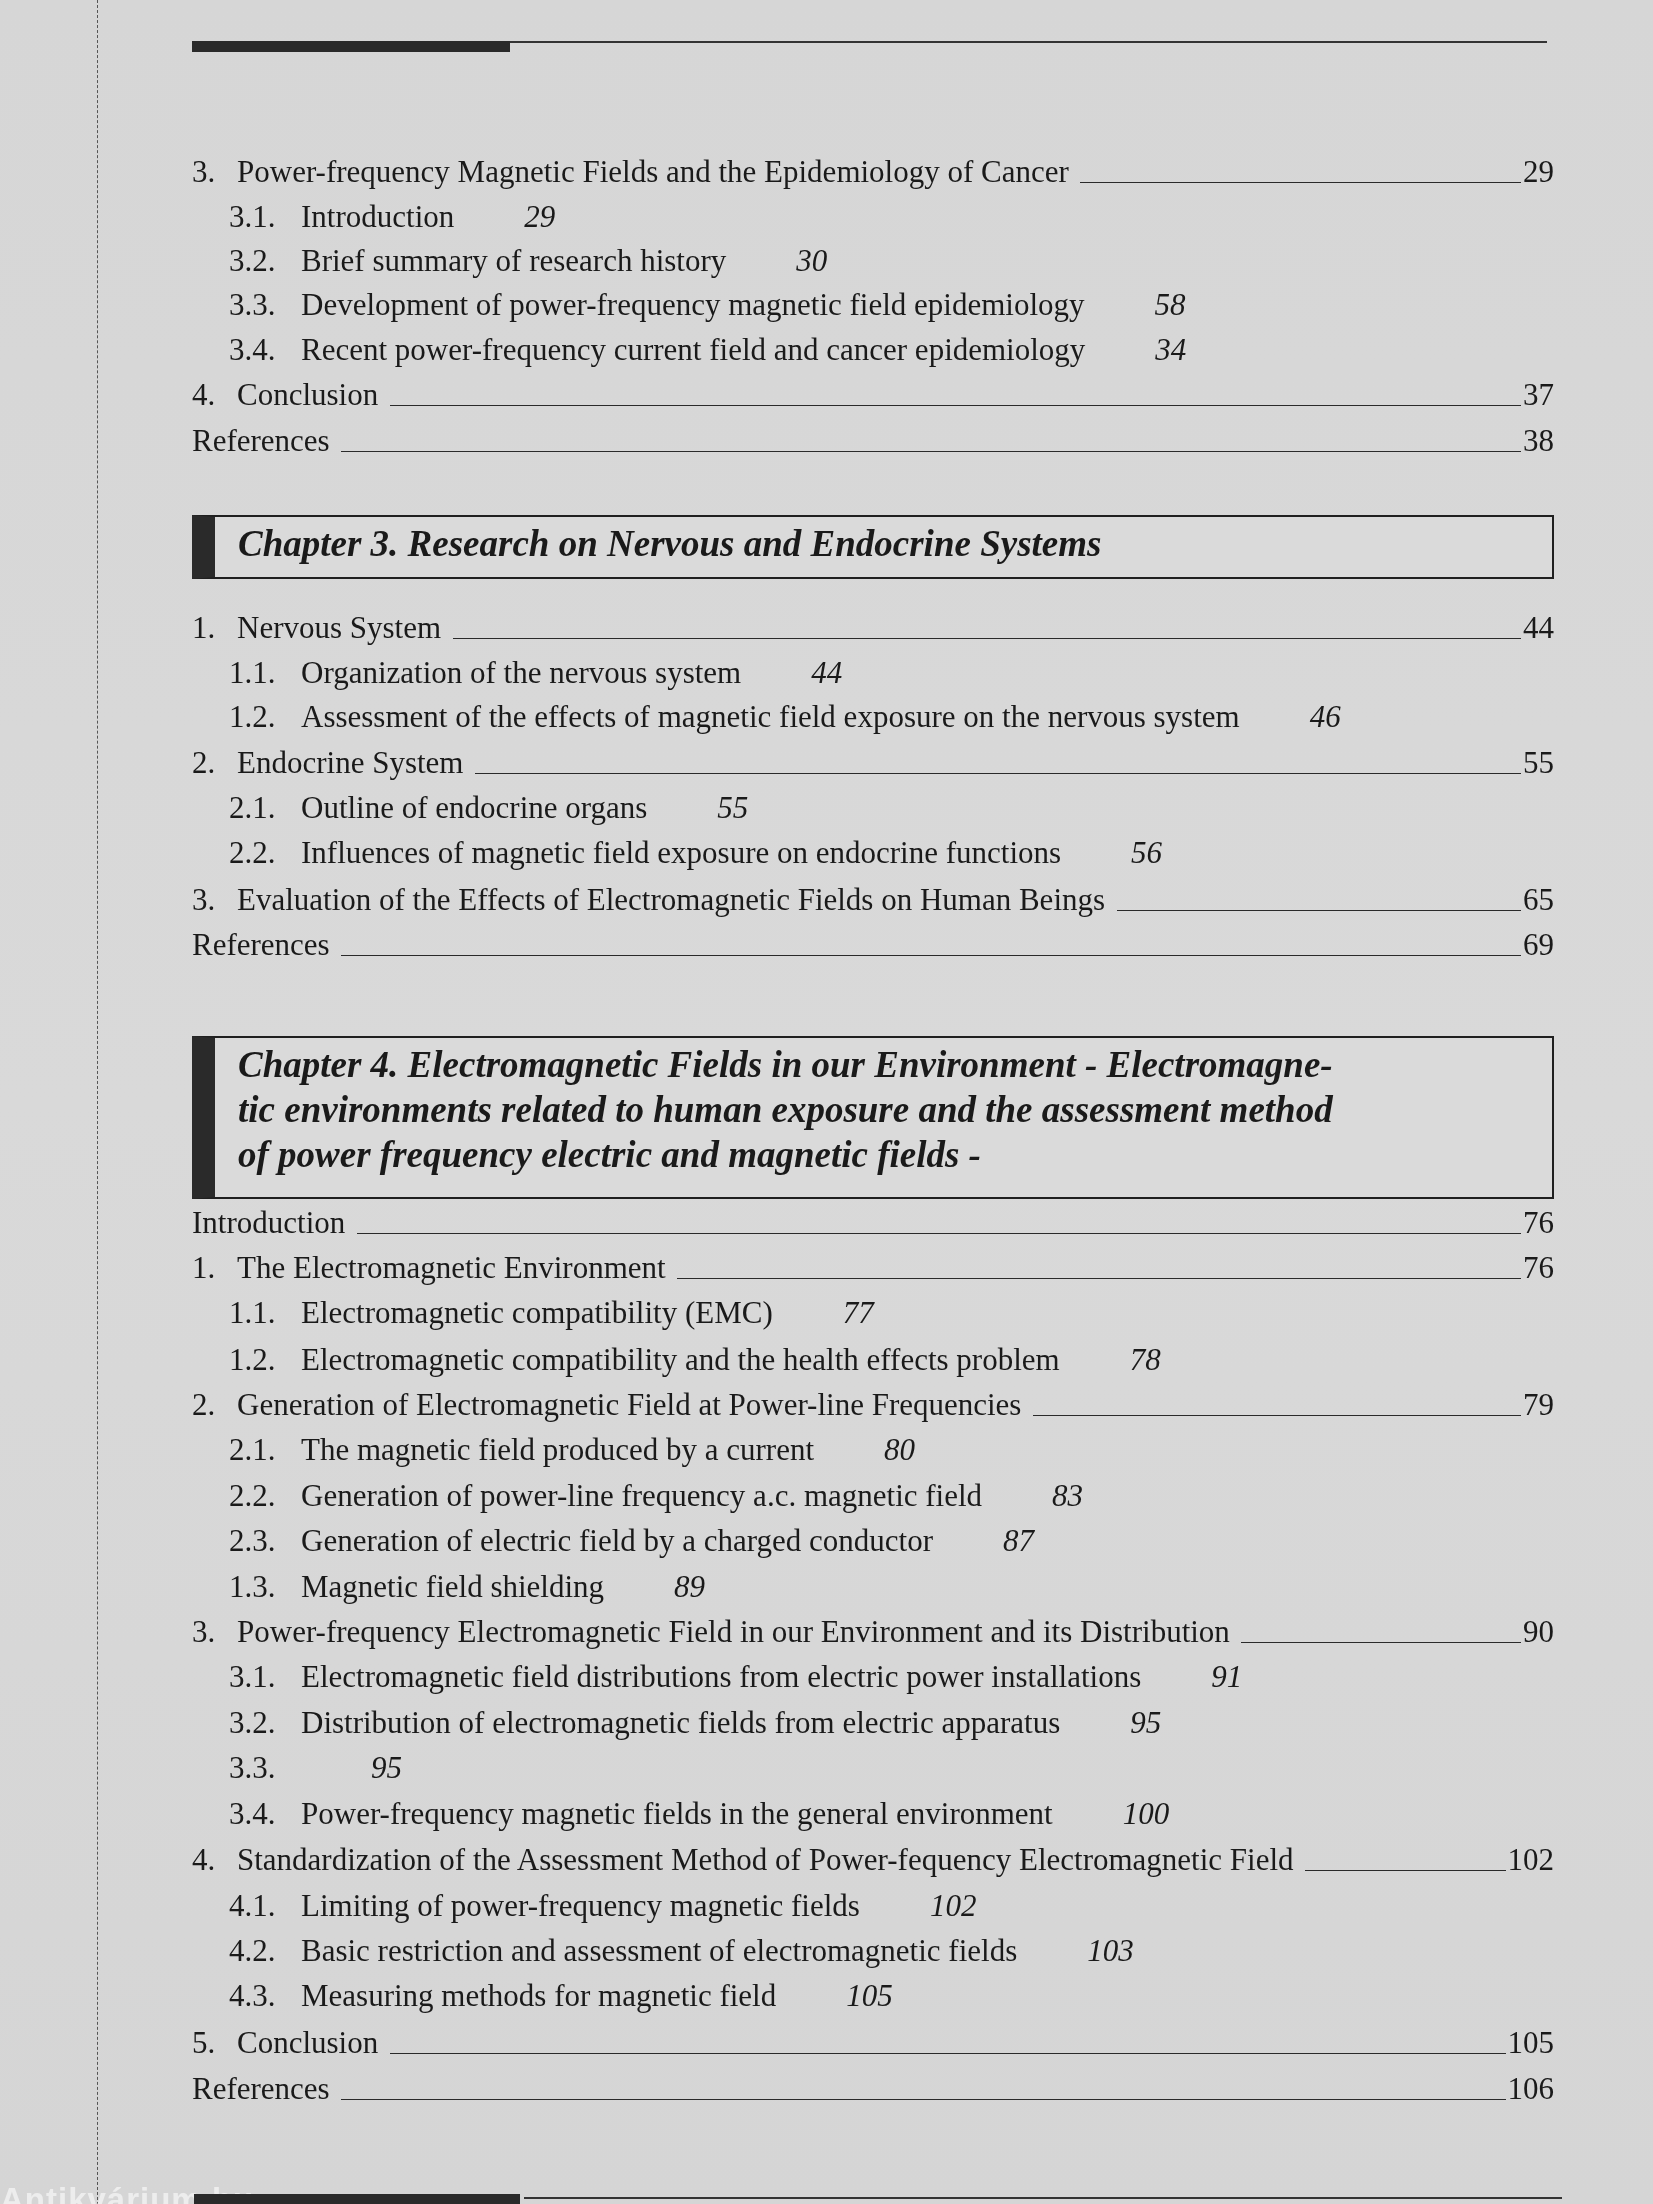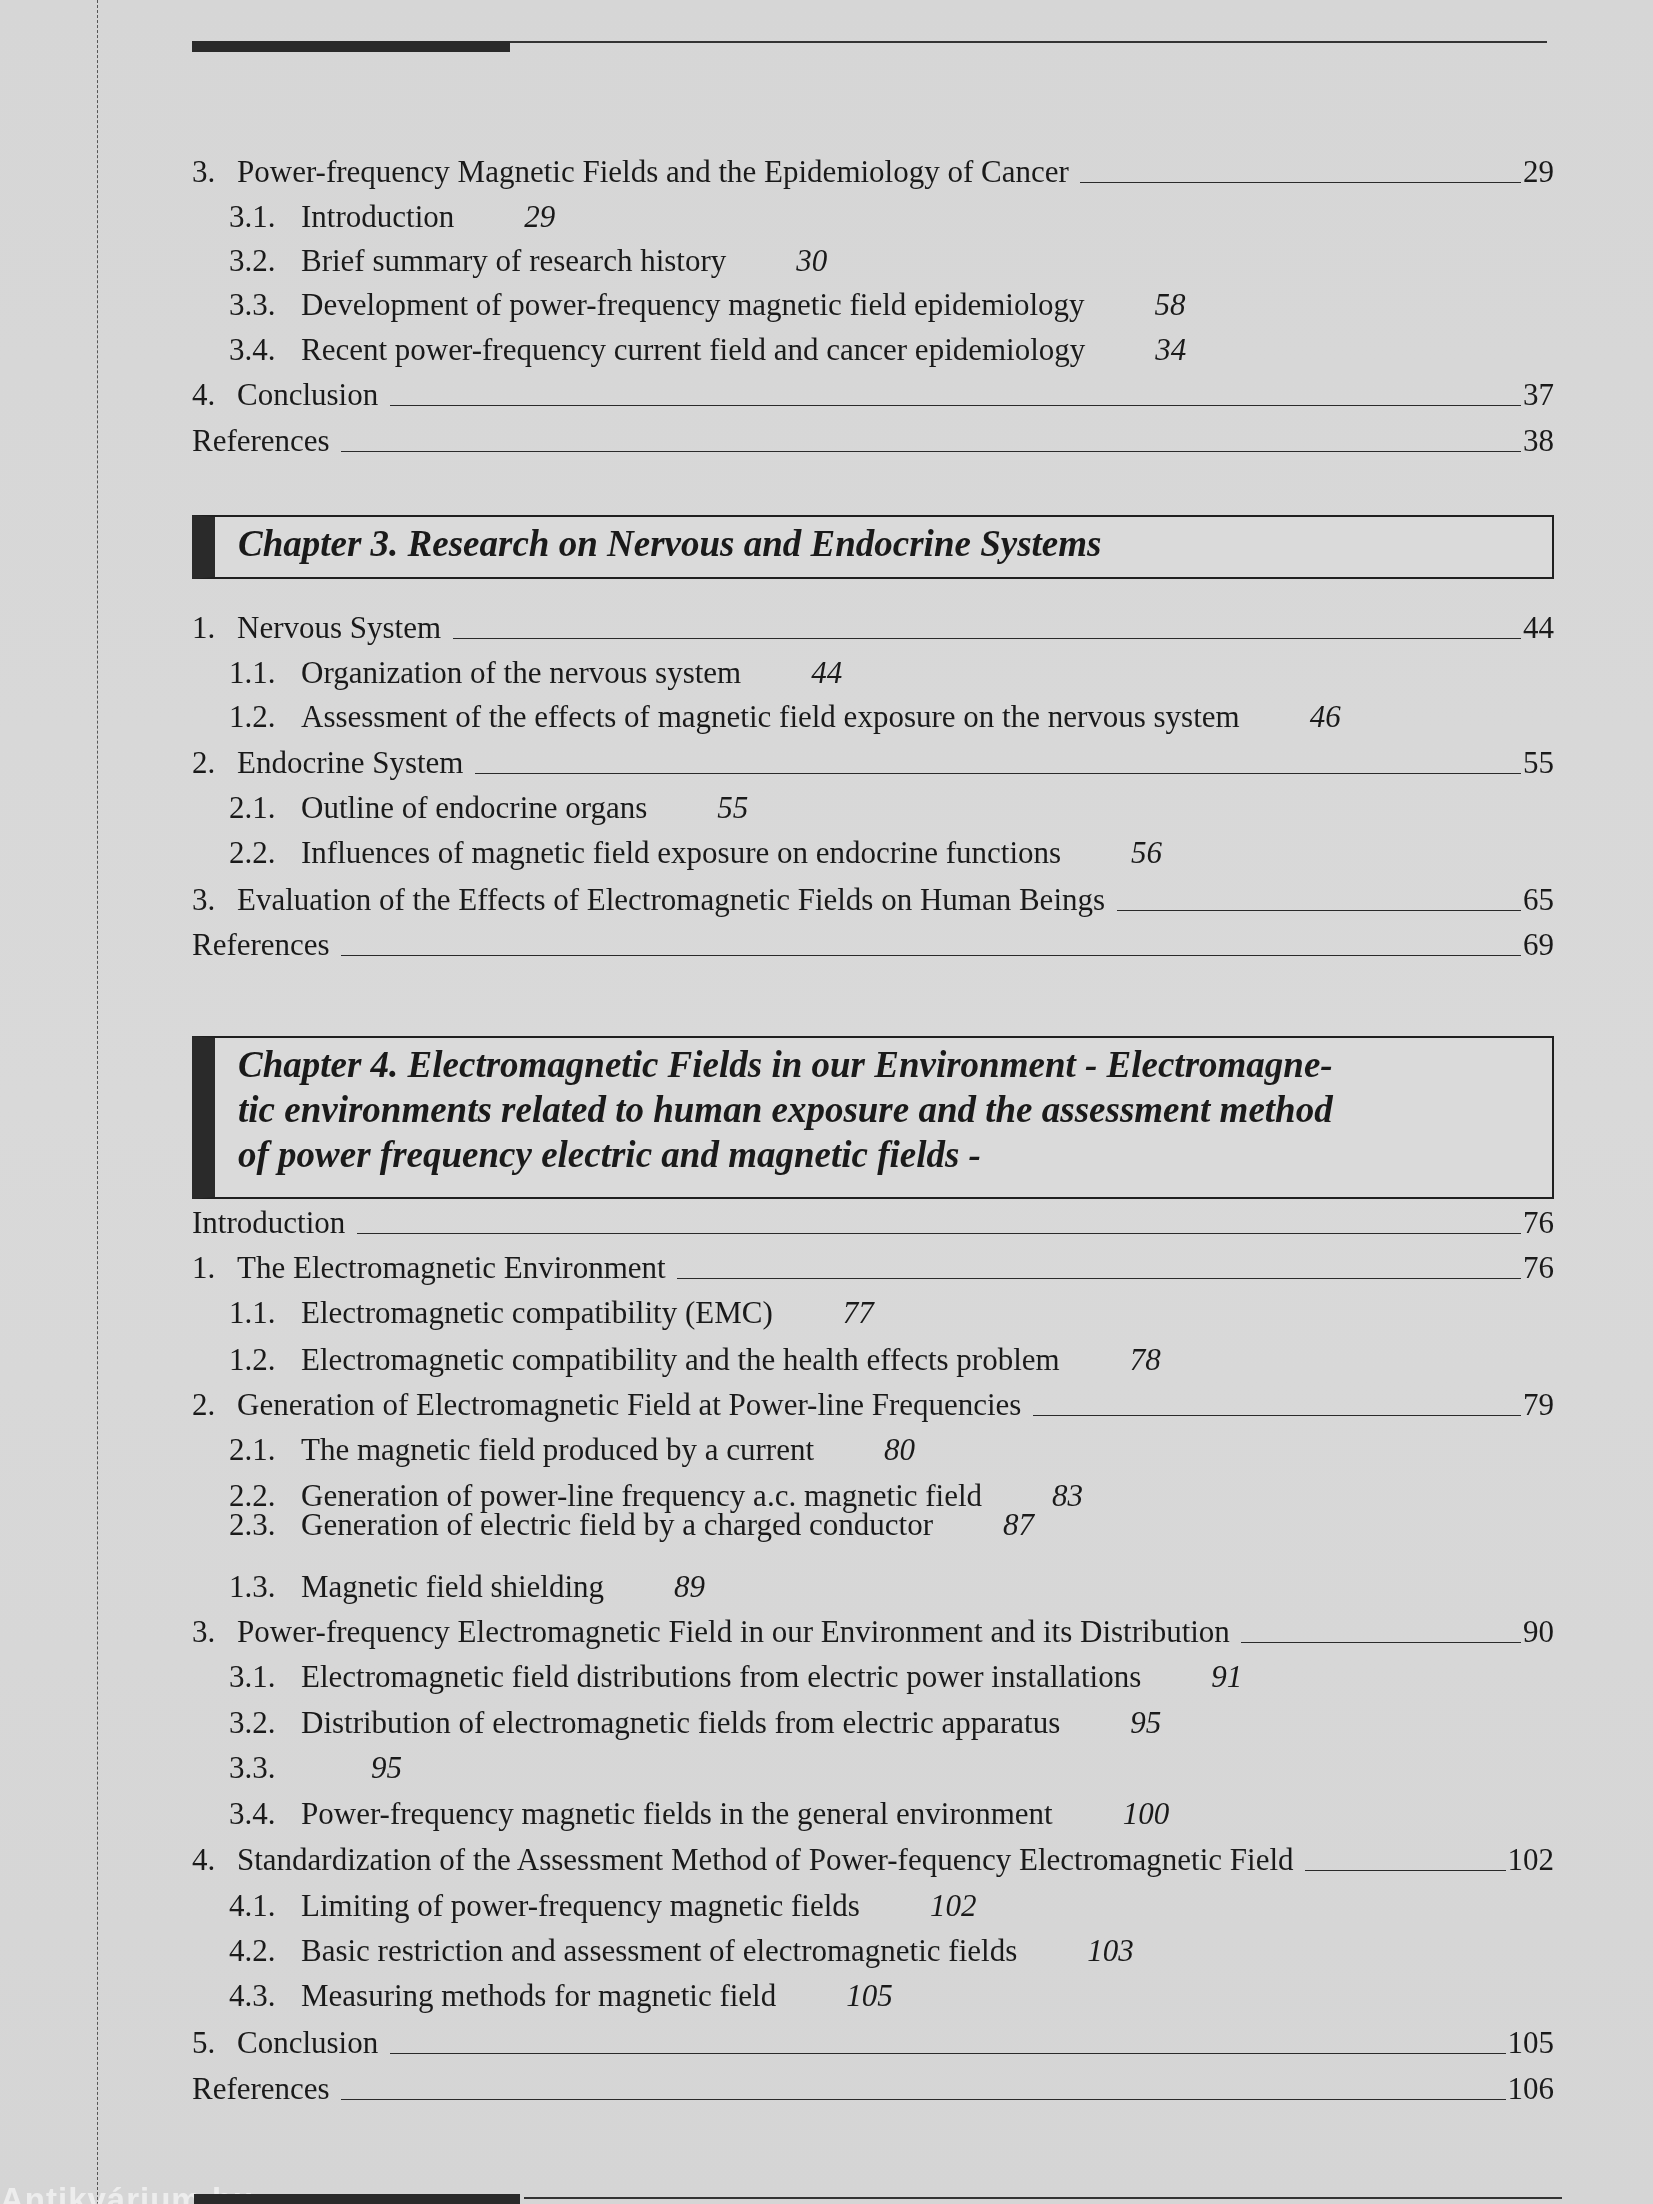--- a/index.html
+++ b/index.html
@@ -199,21 +199,21 @@
       <div class="entry l2" style="top: 227px;">
         <span class="num">2.1.</span>
         <span class="title">The magnetic field produced by a current</span>
         <span class="page-i">80</span>
       </div>
       <div class="entry l2" style="top: 273px;">
         <span class="num">2.2.</span>
         <span class="title">Generation of power-line frequency a.c. magnetic field</span>
         <span class="page-i">83</span>
       </div>
-      <div class="entry l2" style="top: 302px;">
+      <div class="entry l2" style="top: 318px;">
         <span class="num">2.3.</span>
         <span class="title">Generation of electric field by a charged conductor</span>
         <span class="page-i">87</span>
       </div>
       <div class="entry l2" style="top: 364px;">
         <span class="num">1.3.</span>
         <span class="title">Magnetic field shielding</span>
         <span class="page-i">89</span>
       </div>
       <div class="entry l1" style="top: 409px;">

